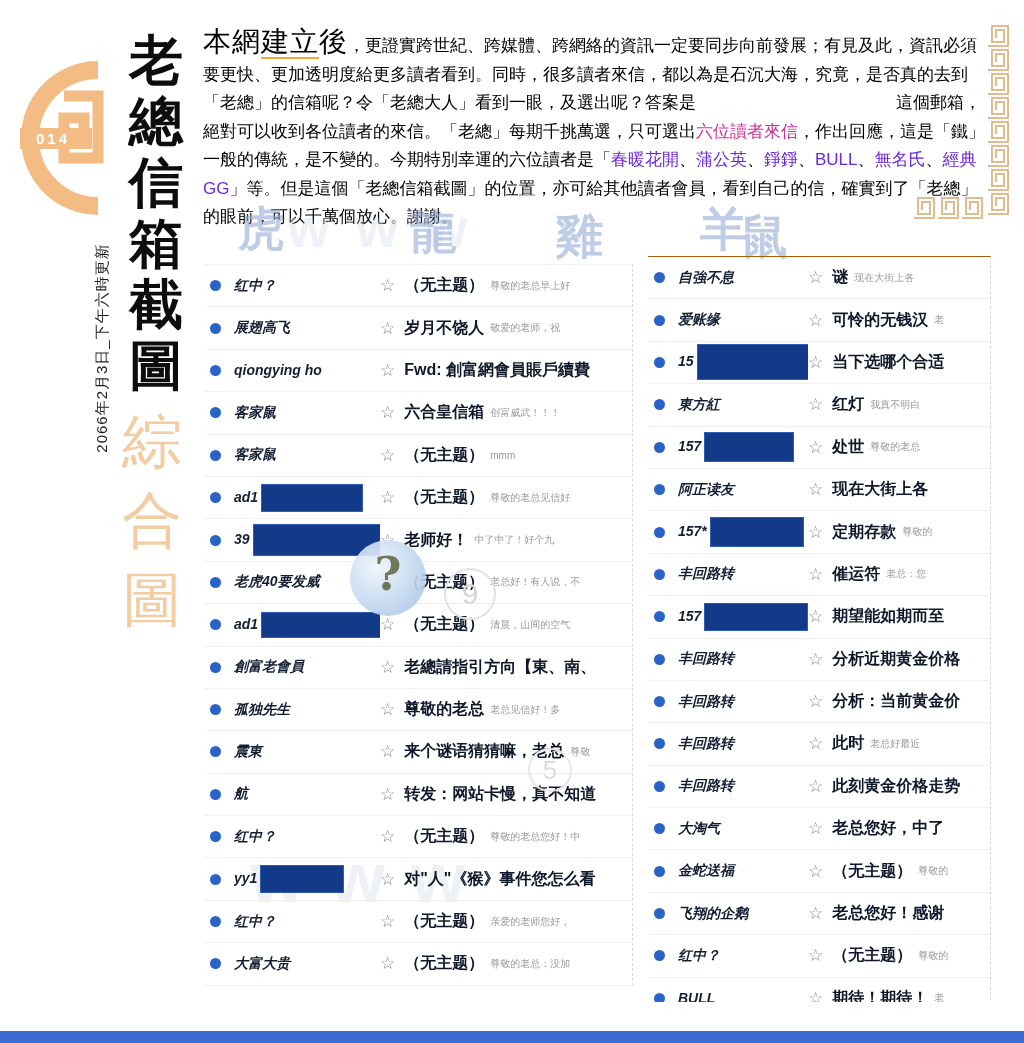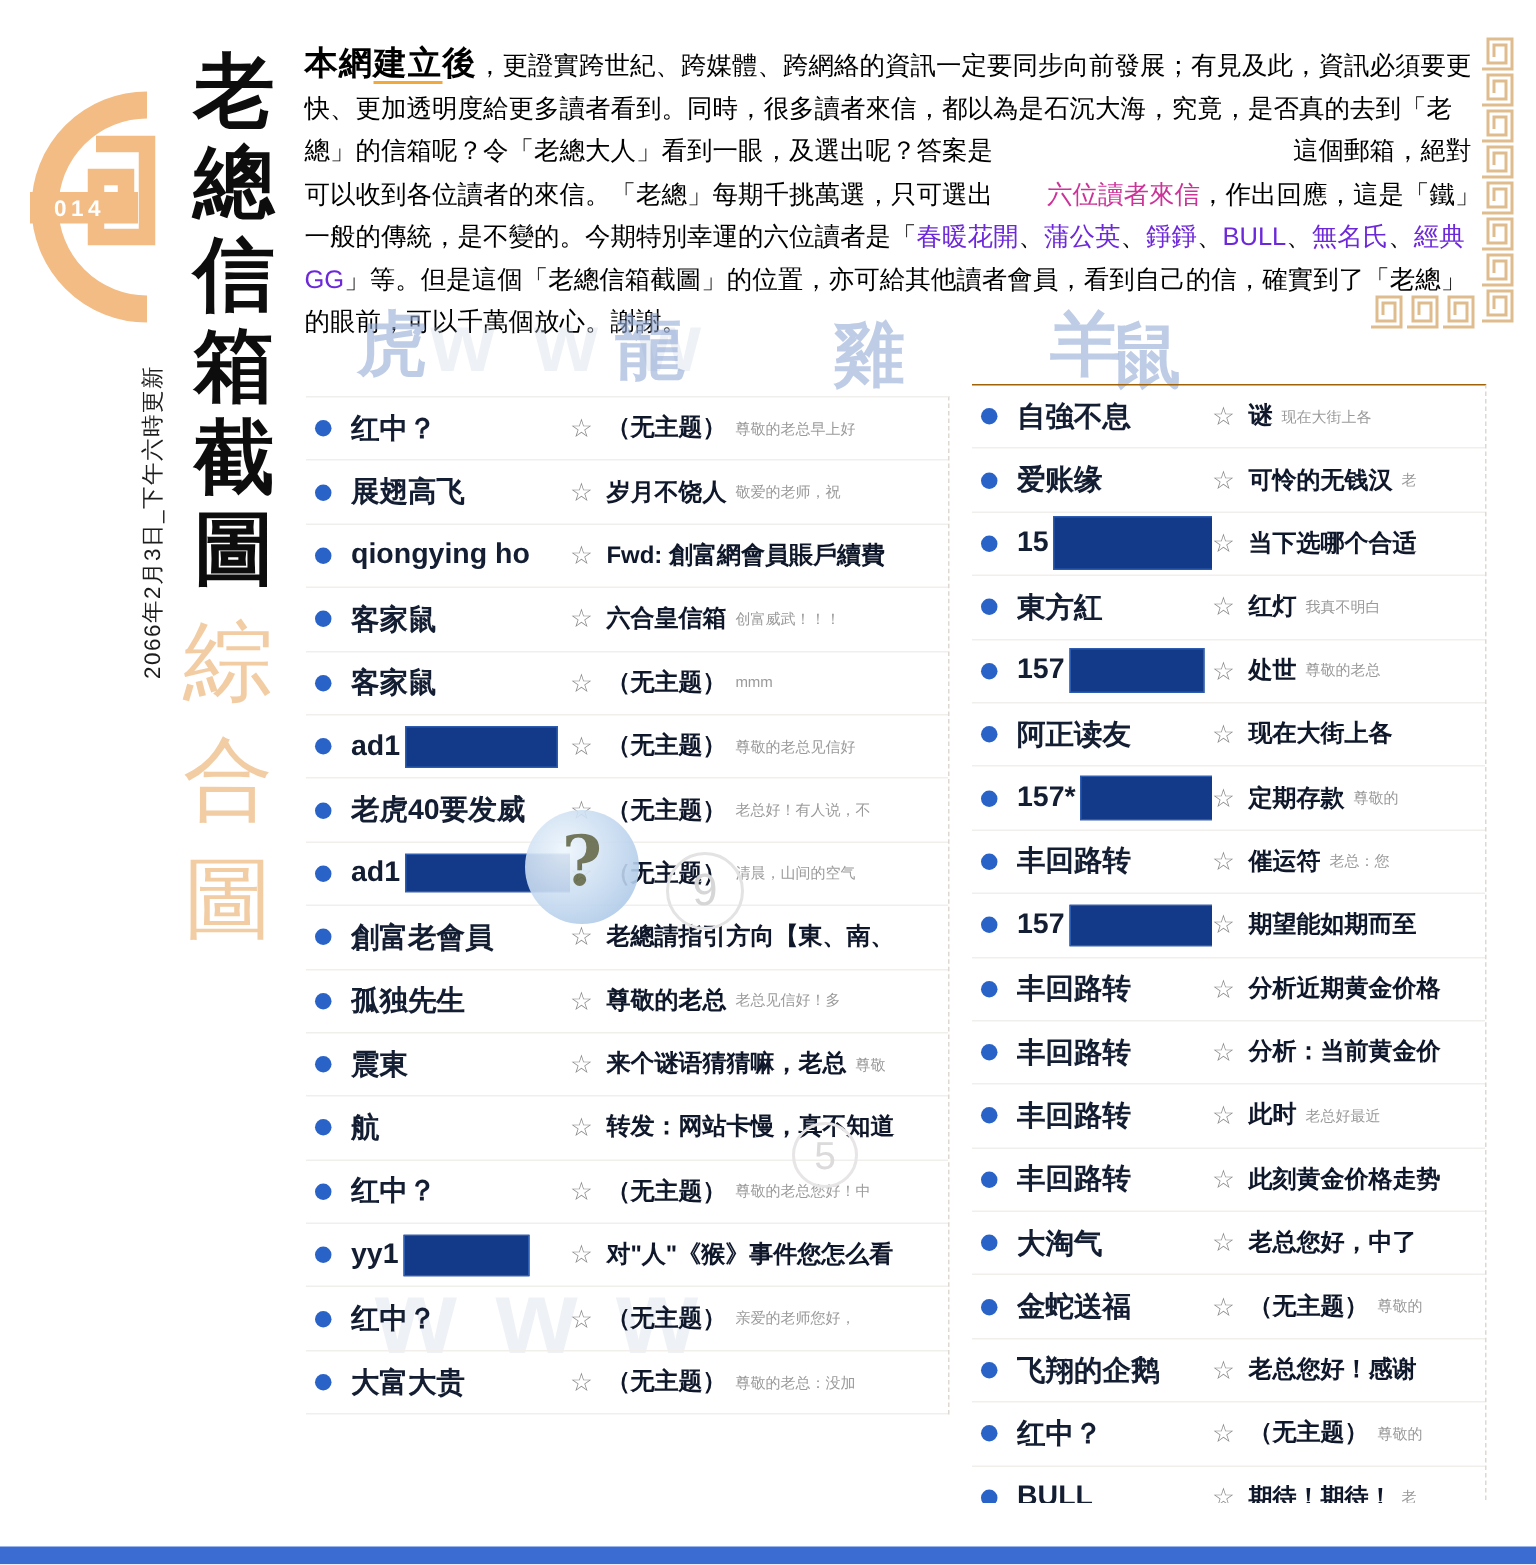--- a/index.html
+++ b/index.html
@@ -14,24 +14,24 @@
   #subtitle-col{position:absolute;left:112px;top:402px;width:80px;text-align:center;}
   .subtitle-char{height:79px;line-height:79px;font-size:60px;
                  font-family:"DejaVu Serif",serif;color:#f2cda4;}
   .date-note{position:absolute;left:-5px;top:338px;width:215px;height:20px;
              transform:rotate(-90deg);font-size:15px;color:#1c1c1c;letter-spacing:1px;
              text-align:center;}
 
   
   .header{position:absolute;left:203px;top:28px;width:786px;font-size:17px;
           line-height:28.5px;color:#000;text-align:left;}
-  .lead{font-size:22px;font-weight:bold;letter-spacing:1px;margin-top:32px;}
+  .lead{font-size:28px;font-weight:normal;letter-spacing:1px;margin-top:32px;}
   .lead-mark{border-bottom:2px solid #f2a93b;}
   .gap{display:inline-block;width:200px;}
-  .highlight{color:#cc3399;margin-left:36px;}
+  .highlight{color:#cc3399;}
   .red-name{color:#6d28d9;}
 
   
   #meander-v{position:absolute;left:986px;top:24px;display:flex;flex-direction:column;}
   #meander-h{position:absolute;left:912px;top:196px;display:flex;flex-direction:row;}
 
   
   .zodiac{position:absolute;font-family:"DejaVu Serif",serif;font-size:47px;
           color:rgba(147,170,214,0.60);font-weight:bold;}
   .ghost{position:absolute;font-weight:bold;letter-spacing:26px;color:rgba(203,211,226,0.33);}
@@ -51,21 +51,21 @@
 
   
   .list{position:absolute;left:198px;top:256px;width:826px;height:746px;overflow:hidden;z-index:2;}
   .mail-col{position:absolute;top:0;}
   #col-left{left:6px;top:8px;width:428px;border-right:1px dashed #ddd8d2;border-top:1px solid #f1efec;}
   #col-right{left:450px;top:0;width:342px;border-right:1px dashed #ddd8d2;border-top:1px solid #a16207;}
   .mail-row{display:flex;align-items:center;height:41.4px;border-bottom:1px solid #f1efec;
             white-space:nowrap;overflow:hidden;}
   .dot{width:11px;height:11px;border-radius:50%;background:#2a63c8;flex-shrink:0;
        margin:0 13px 0 6px;}
-  .sender{font-weight:bold;font-size:19px;color:#141e33;flex-shrink:0;overflow:hidden;}
+  .sender{font-weight:bold;font-size:14px;color:#141e33;flex-shrink:0;overflow:hidden;font-style:italic;}
   #col-left .sender{width:146px;}
   #col-right .sender{width:130px;}
   .redact{display:inline-block;background:#123a88;border:1px solid #2d5cb0;
           vertical-align:middle;margin-left:3px;}
   .star{color:#8a8a8a;font-size:17px;margin-right:9px;flex-shrink:0;}
   .subject{font-weight:bold;font-size:16px;color:#0f172a;margin-right:6px;flex-shrink:0;}
   .preview{font-size:10px;color:#9a9a9a;flex-shrink:0;}
 
   
   .bottom-bar{position:absolute;left:0;right:0;bottom:0;height:12px;background:#3b6cd2;}
@@ -185,20 +185,27 @@
         </div>
         <div class="mail-row">
           <span class="dot"></span>
           <span class="sender">ad1<span class="redact" style="width: 100px; height: 26px;"></span></span>
           <span class="star">☆</span>
           <span class="subject">（无主题）</span>
           <span class="preview">尊敬的老总见信好</span>
         </div>
         <div class="mail-row">
           <span class="dot"></span>
+          <span class="sender">39<span class="redact" style="width: 128px; height: 30px;"></span></span>
+          <span class="star">☆</span>
+          <span class="subject">老师好！</span>
+          <span class="preview">中了中了！好个九</span>
+        </div>
+        <div class="mail-row">
+          <span class="dot"></span>
           <span class="sender">老虎40要发威</span>
           <span class="star">☆</span>
           <span class="subject">（无主题）</span>
           <span class="preview">老总好！有人说，不</span>
         </div>
         <div class="mail-row">
           <span class="dot"></span>
           <span class="sender">ad1<span class="redact" style="width: 118px; height: 24px;"></span></span>
           <span class="star">☆</span>
           <span class="subject">（无主题）</span>

